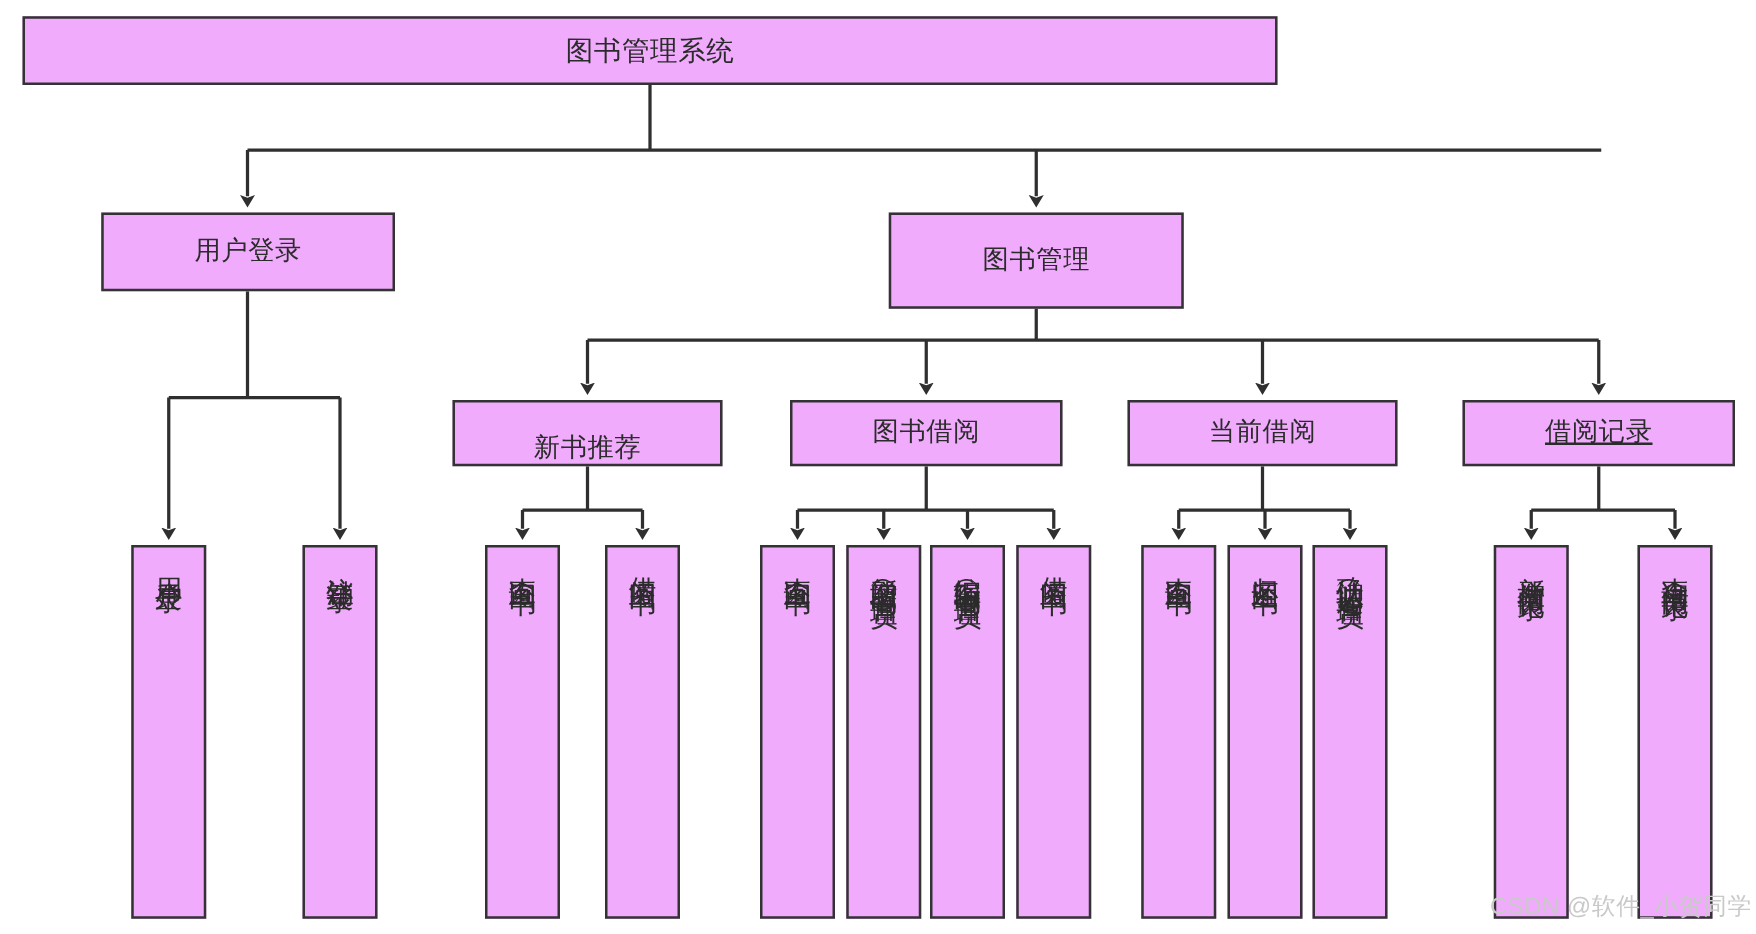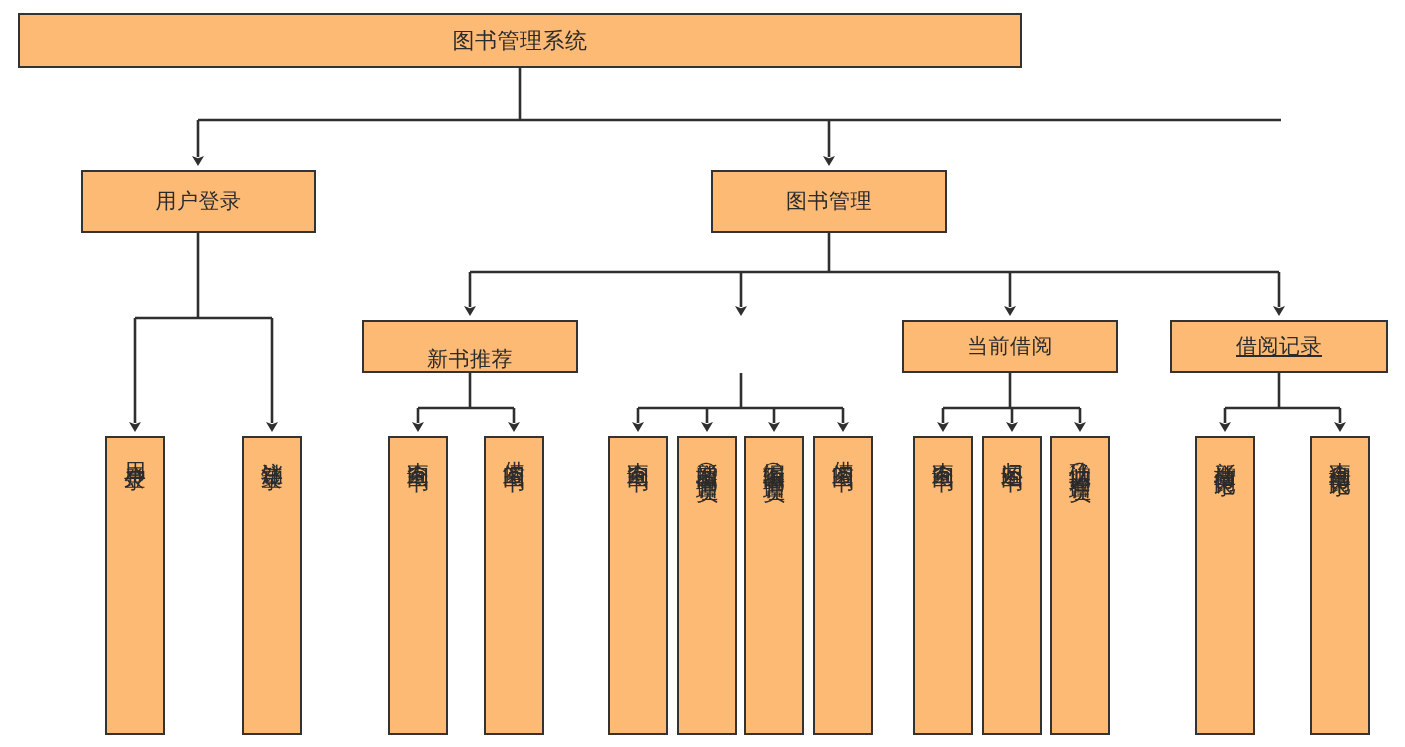--- a/index.html
+++ b/index.html
@@ -21,21 +21,21 @@
     position: absolute;
     left: 0;
     top: 0;
     width: 1405px;
     height: 747px;
     pointer-events: none;
   }
   .node {
     position: absolute;
     box-sizing: border-box;
-    background: #fdba74;
+    background: #f0abfc;
     border: 2.5px solid #333333;
     display: flex;
     align-items: center;
     justify-content: center;
     color: #2b2b2b;
     z-index: 3;
   }
   .node .lbl {
     display: block;
     text-align: center;
@@ -128,27 +128,30 @@
     </g>
   </svg>
 
   <div class="node horiz root" style="left:18px; top:13px; width:1004px; height:55px;">
     <span class="lbl">图书管理系统</span>
   </div>
 
   <div class="node horiz" style="left:81px; top:170px; width:235px; height:63px;">
     <span class="lbl">用户登录</span>
   </div>
-  <div class="node horiz" style="left:711px; top:170px; width:236px; height:63px;">
+  <div class="node horiz" style="left:711px; top:170px; width:236px; height:77px;">
     <span class="lbl">图书管理</span>
   </div>
 
   <div class="node horiz" style="left:362px; top:320px; width:216px; height:53px;align-items:flex-end;">
     <span class="lbl">新书推荐</span>
   </div>
+  <div class="node horiz" style="left:632px; top:320px; width:218px; height:53px;">
+    <span class="lbl">图书借阅</span>
+  </div>
   <div class="node horiz" style="left:902px; top:320px; width:216px; height:53px;">
     <span class="lbl">当前借阅</span>
   </div>
   <div class="node horiz" style="left:1170px; top:320px; width:218px; height:53px;text-decoration:underline;">
     <span class="lbl">借阅记录</span>
   </div>
 
   <div class="node vert" style="left:105px; top:436px; width:60px; height:299px;">
     <span class="lbl">用户登录</span>
   </div>
@@ -186,14 +189,15 @@
     <span class="lbl">确认归还（管理员）</span>
   </div>
 
   <div class="node vert" style="left:1195px; top:436px; width:60px; height:299px;">
     <span class="lbl">新增借阅记录</span>
   </div>
   <div class="node vert" style="left:1310px; top:436px; width:60px; height:299px;">
     <span class="lbl">查询借阅记录</span>
   </div>
 
+  <div class="watermark" style="left:1192px; top:712px;">CSDN @软件_小贺同学</div>
 
 </div>
 
 </body></html>

